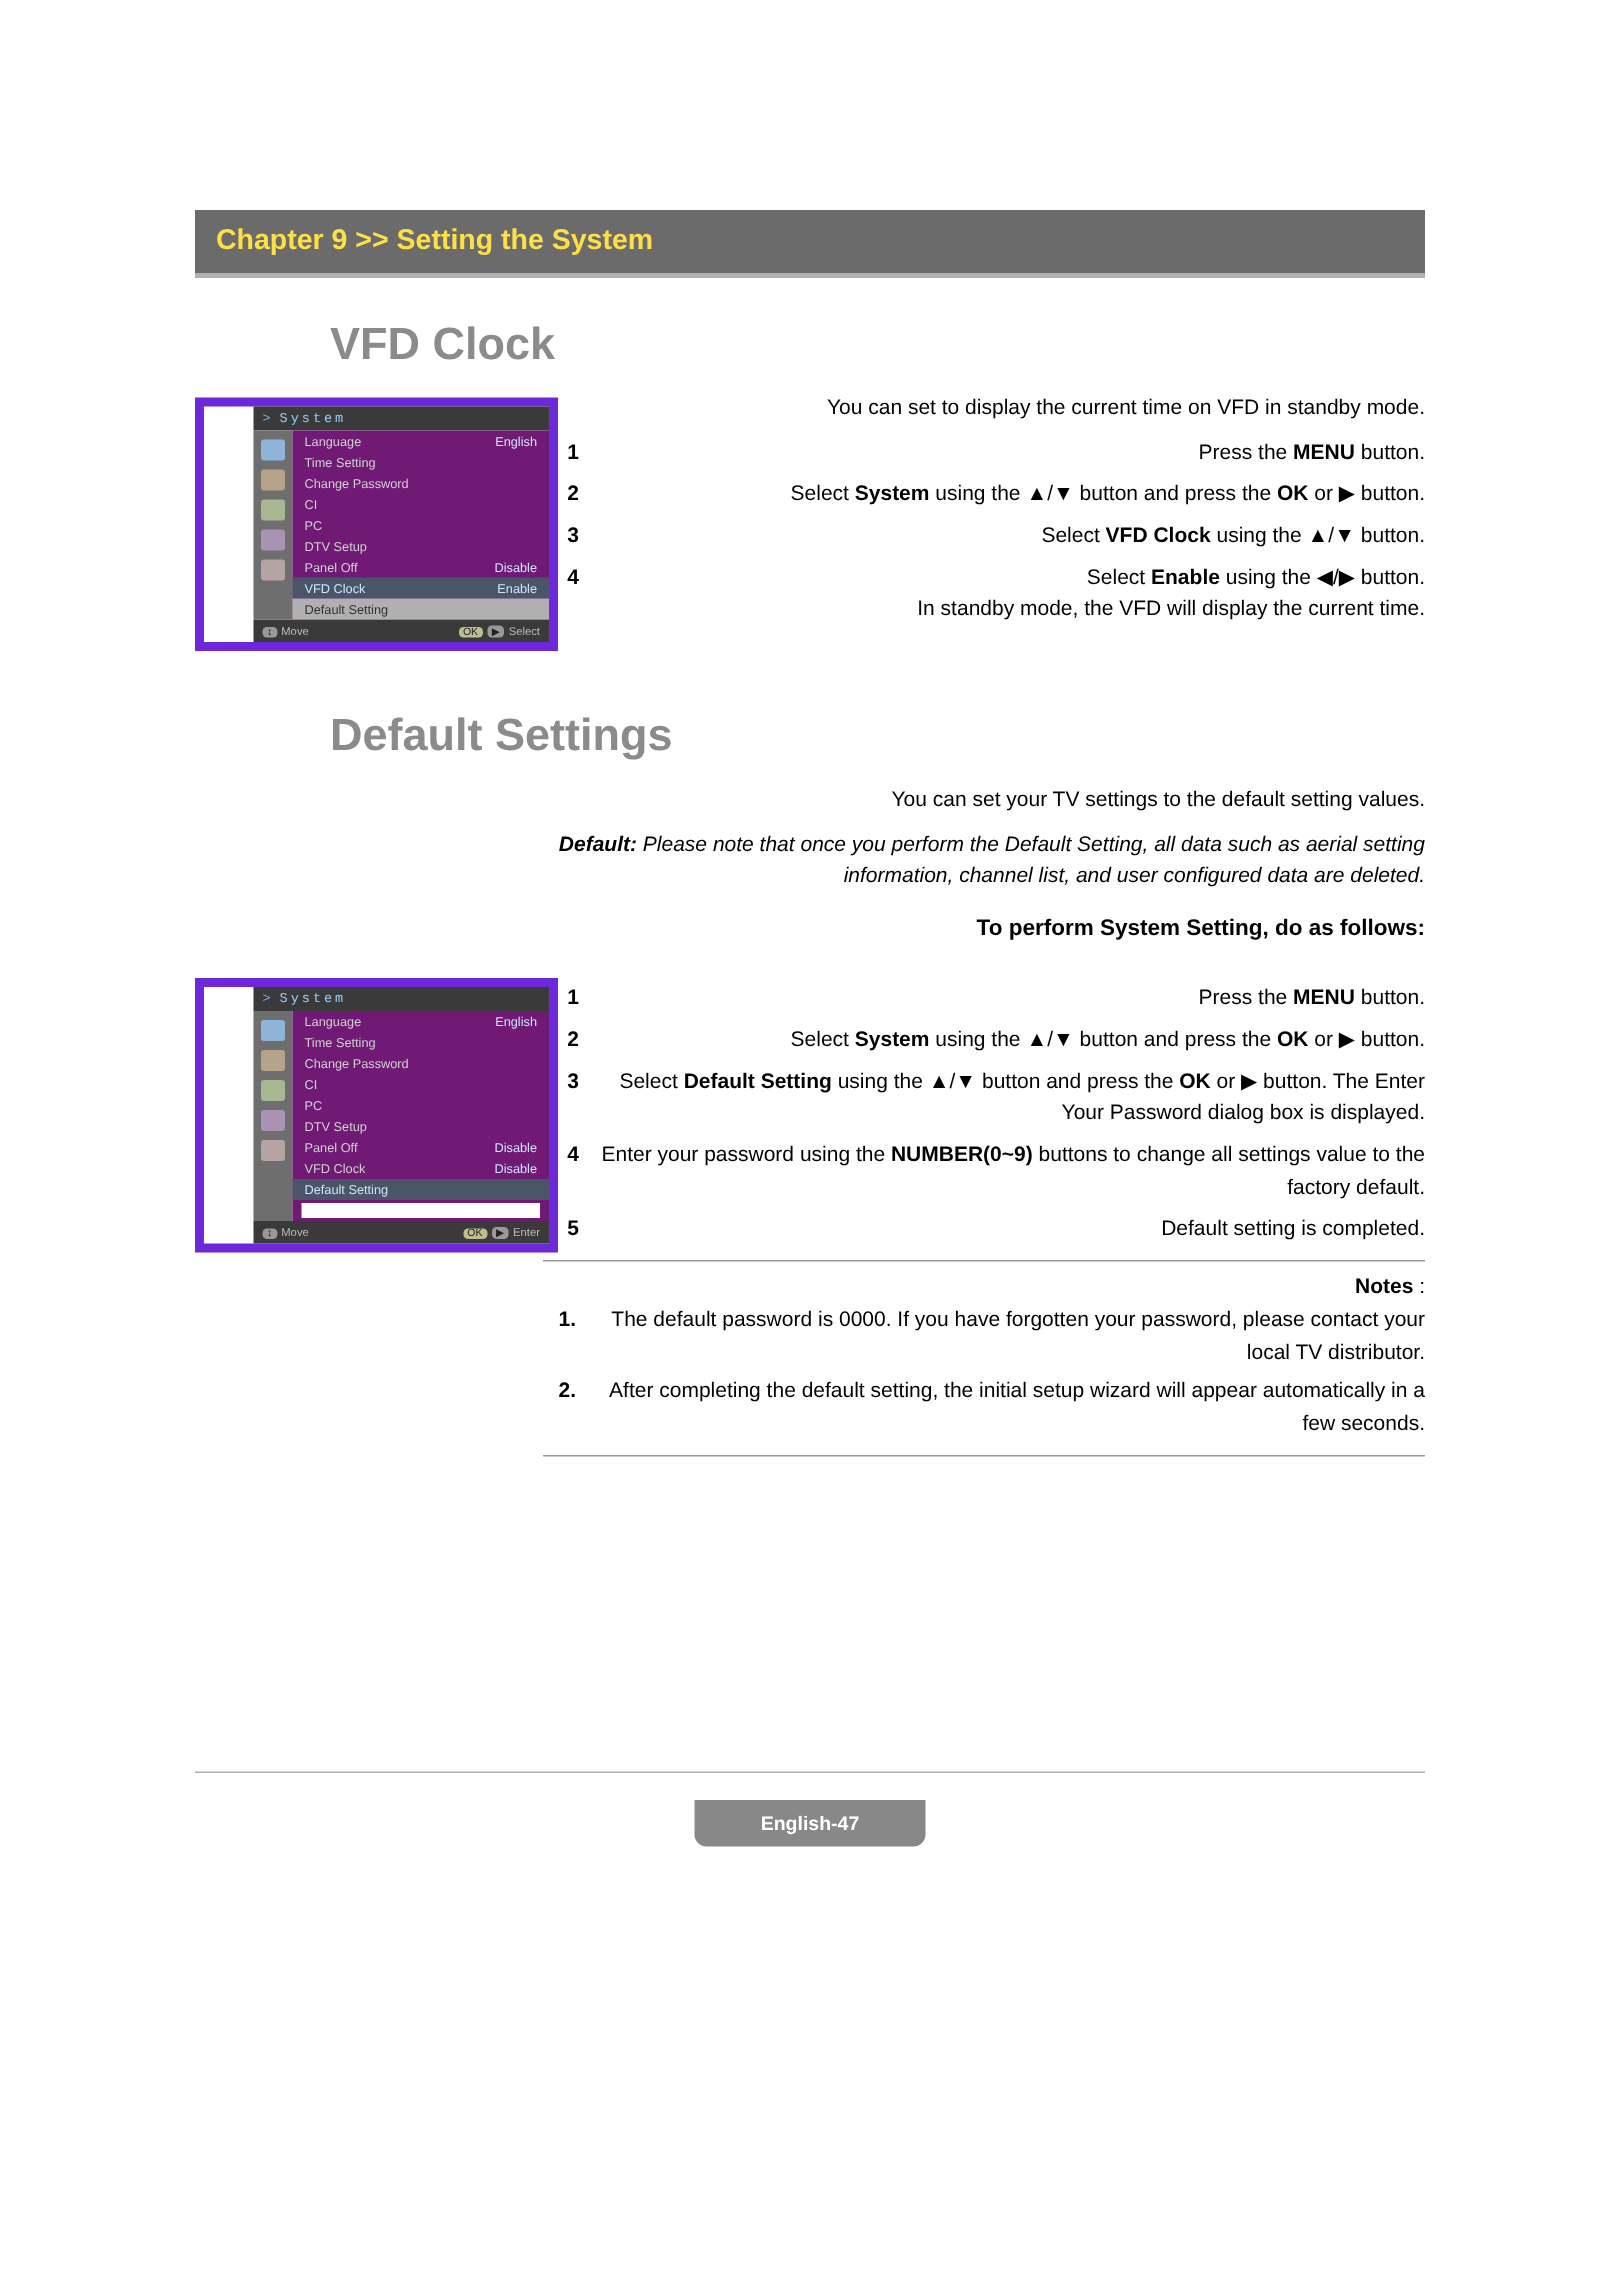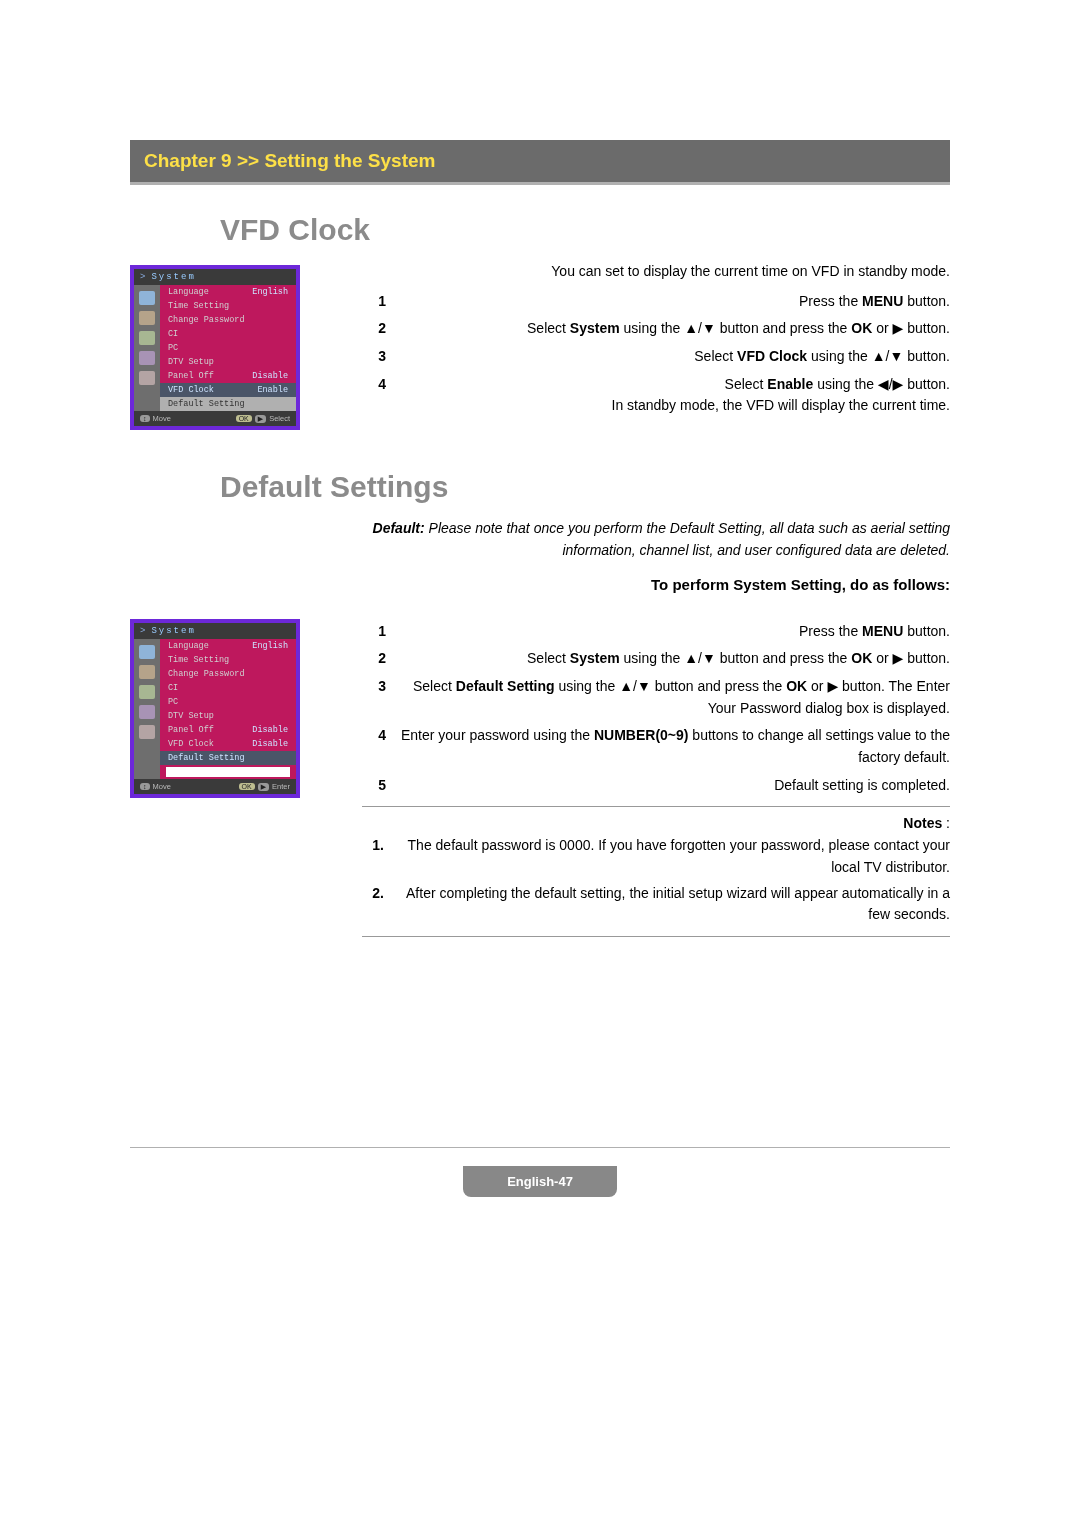--- a/index.html
+++ b/index.html
@@ -54,24 +54,25 @@
     padding: 6px 0;
     margin-top: 6px;
   }
   .notes-block ol { list-style: none; }
   .notes-block ol li { display: flex; margin-bottom: 4px; }
   .notes-block ol li .num { width: 22px; flex: 0 0 22px; font-weight: bold; }
   .notes-block ol li .txt { flex: 1; }
 
   
   .osd {
-    border: 4px solid #6d28d9;
-    width: 170px;
+    border: 6px solid #6d28d9;
+    width: 242px;
     font-size: 9px;
     margin-top: 4px;
+    padding-left: 33px;
   }
   .osd-title {
     background: #3a3a3a;
     color: #9cf;
     padding: 3px 6px;
     font-family: "Courier New", monospace;
     letter-spacing: 2px;
   }
   .osd-title .ang { color: #8ad; margin-right: 4px; }
   .osd-body { display: flex; }
@@ -87,21 +88,21 @@
   .osd-icons .ic {
     width: 16px; height: 14px;
     background: #9aa0a6;
     border-radius: 2px;
   }
   .osd-icons .ic.b1 { background: #8fb4d9; }
   .osd-icons .ic.b2 { background: #b5a38a; }
   .osd-icons .ic.b3 { background: #a7b792; }
   .osd-icons .ic.b4 { background: #a893b5; }
   .osd-icons .ic.b5 { background: #b4a4a4; }
-  .osd-list { flex: 1; background: #be185d; color: #d0d0d0; font-family: Liberation Mono, monospace; }
+  .osd-list { flex: 1; background: #701a75; color: #d0d0d0; }
   .osd-row { display: flex; justify-content: space-between; padding: 2px 8px; font-size: 8.5px; }
   .osd-row.hl { background: #4a5568; color: #cde3ff; }
   .osd-row.sel { background: #b0b0b0; color: #333; }
   .osd-row .val { color: #cde3ff; margin-left: 21px; }
   .osd-input { background:#fff; height:10px; margin:2px 6px; }
   .osd-footer {
     background: #3a3a3a;
     color: #bbb;
     font-size: 7.5px;
     padding: 3px 6px;
@@ -209,20 +210,21 @@
             <span class="txt">Select <b>Enable</b> using the ◀/▶ button.<br>In standby mode, the VFD will display the current time.</span>
           </li>
       </ol>
     </div>
   </div>
 
   <h2 class="section-title">Default Settings</h2>
   <div class="section-block" style="margin-bottom:10px;">
     <div class="left-col"></div>
     <div class="right-col">
+      <p>You can set your TV settings to the default setting values.</p>
       <p class="warning"><b>Default:</b> Please note that once you perform the Default Setting, all data such as aerial setting information, channel list, and user configured data are deleted.</p>
       <div class="subhead">To perform System Setting, do as follows:</div>
     </div>
   </div>
   <div class="section-block">
     <div class="left-col">
       <div class="osd">
         <div class="osd-title"><span class="ang">&gt;</span><span>System</span></div>
         <div class="osd-body">
           <div class="osd-icons">

